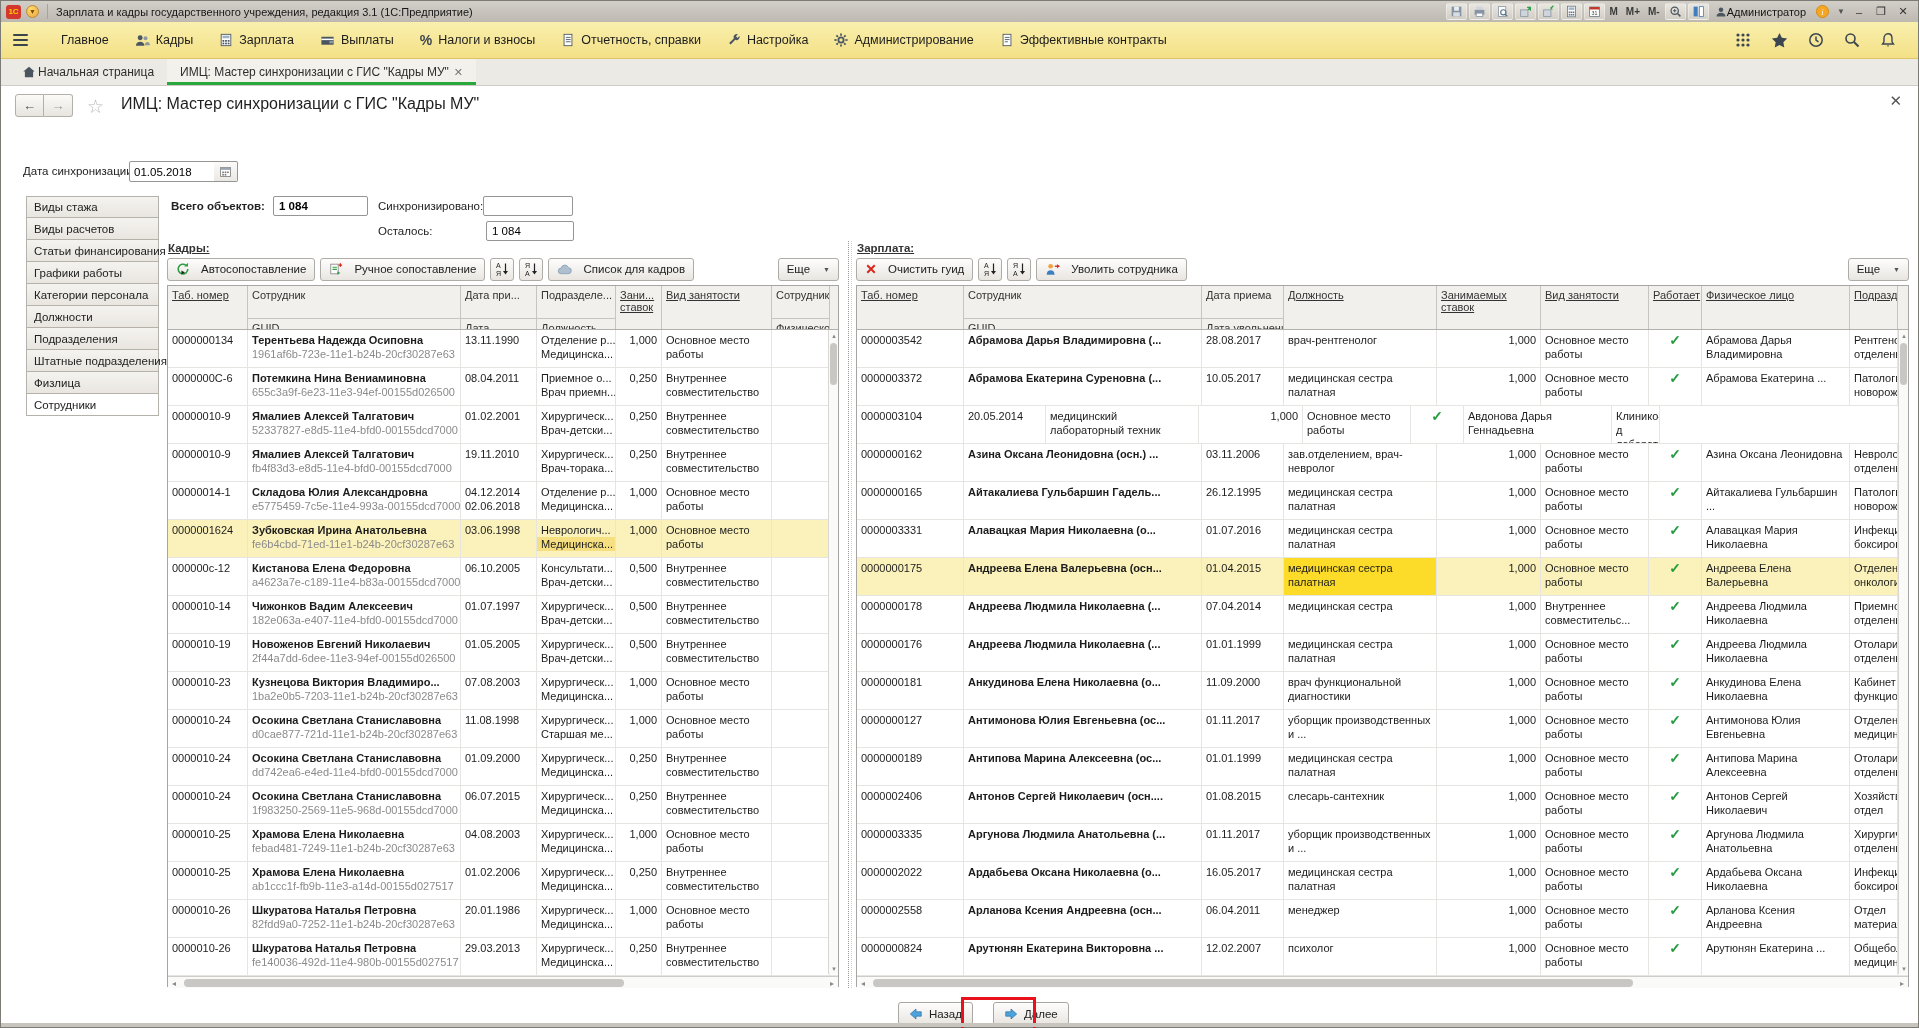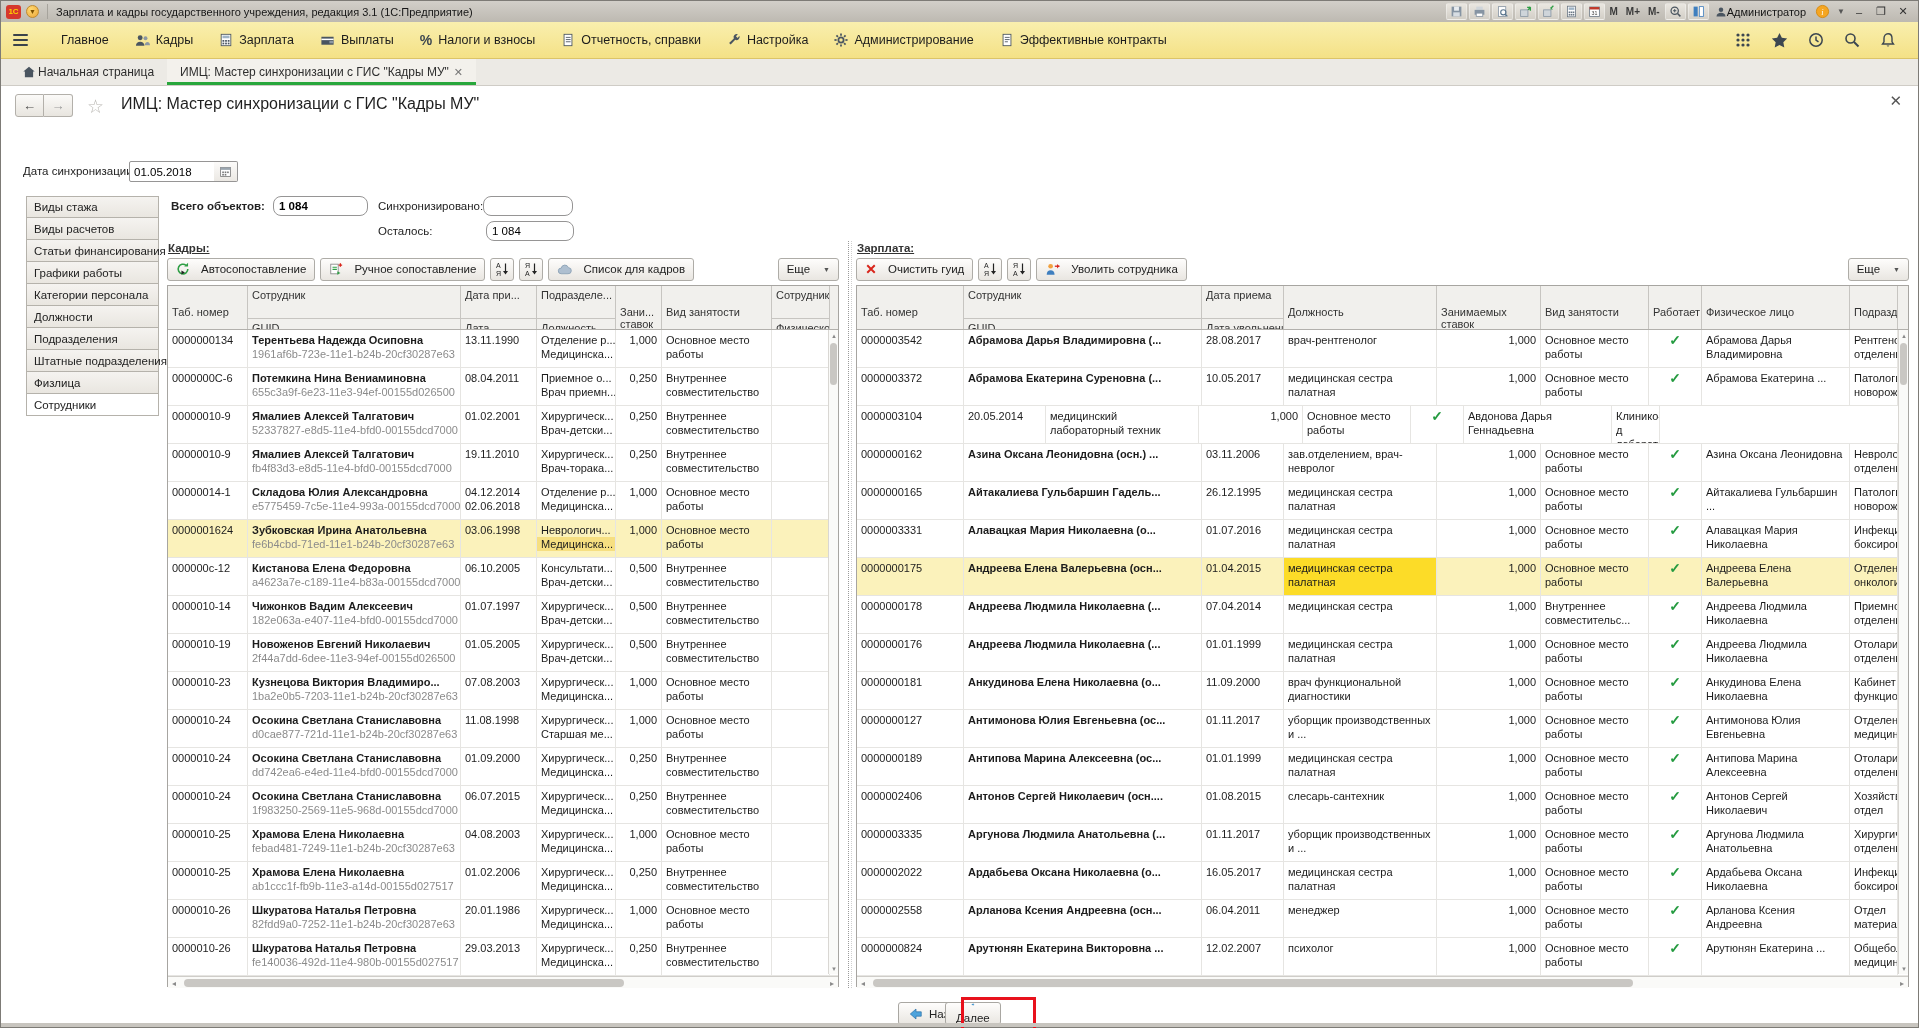--- a/index.html
+++ b/index.html
@@ -83,42 +83,42 @@
   .sidebar { position:absolute; left:25px; top:110px; width:133px; }
   .sb-item { height:22px; border:1px solid #b5b2ab; border-top:none;
     background:linear-gradient(#f5f3f0,#e9e6e0); font-size:11.5px; color:#222;
     display:flex; align-items:center; padding:0 7px; white-space:nowrap; }
   .sb-item:first-child { border-top:1px solid #b5b2ab; }
   .sb-item.sel { background:#fff; }
 
   
   .lbl { position:absolute; font-size:11.5px; color:#222; white-space:nowrap; }
   .lbl.b { font-weight:bold; }
-  .field { position:absolute; height:20px; border:1px solid #969595; border-radius:8px;
+  .field { position:absolute; height:20px; border:1px solid #969595; border-radius:2px;
     background:#fff; font-size:11.5px; display:flex; align-items:center; padding:0 5px; }
   .field.b { font-weight:bold; }
 
   
   .grp-label { position:absolute; font-size:11.5px; font-weight:bold; color:#333;
     text-decoration:underline; }
   .toolbar { position:absolute; height:24px; display:flex; gap:5px; align-items:center; }
   .btn { height:23px; border:1px solid #aeaca7; border-radius:3px;
     background:linear-gradient(#fefdfc,#e9e6e1); display:flex; align-items:center;
     gap:11px; padding:0 8px; font-size:11.5px; color:#222; white-space:nowrap; }
   .btn .ic { display:flex; align-items:center; }
   .btn.sq { padding:0 3px; }
   .btn.more { margin-left:auto; }
   .caret { font-size:7px; color:#555; margin-left:2px; }
 
   
   .gridtbl { position:absolute; border:1px solid #a7a5a1; background:#fff; }
   .t-head { display:flex; height:44px; background:#f1f0ed; border-bottom:1px solid #b2b0ac; }
   .hc { border-right:1px solid #c7c5c1; font-size:11px; color:#333; overflow:hidden;
     padding:0; position:relative; }
-  .hc .one { padding:20px 4px; }
+  .hc .one { padding:3px 4px;text-decoration:underline; }
   .hc .one.wrap { white-space:normal; }
   .hc .sub { height:33px; padding:3px 4px; white-space:nowrap; overflow:hidden; }
   .hc .sub.top { border-bottom:1px solid #c7c5c1; }
   .t-body { position:relative; }
   .t-row { display:flex; height:38px; border-bottom:1px solid #e6e5e2; background:#fff; }
   .t-row.row-sel { background:#fbf2bb; }
   .bc { border-right:1px solid #e6e5e2; padding:3px 4px; font-size:11px; line-height:14px;
     overflow:hidden; white-space:nowrap; color:#1c1c1c; }
   .bc .fio { font-weight:bold; }
   .bc .guid { color:#8b8b8b; }
@@ -1171,21 +1171,21 @@
         <span class="v-arrow" style="bottom:0">▾</span>
       </div>
     </div>
 
     <span class="footer-btn" style="left:897px; top:916px;">
       <svg width="14" height="14" viewBox="0 0 16 16">
           <path d="M14 5.5v5H8v3.2L1.5 8 8 2.3v3.2z" fill="#4da3dc" stroke="#2a6ea6" stroke-width="0.8"></path>
         </svg>
       <span>Назад</span>
       </span>
-    <span class="footer-btn" style="left:944px; top:916px;flex-direction:column;">
+    <span class="footer-btn" style="left:992px; top:916px;">
       <svg width="14" height="14" viewBox="0 0 16 16">
           <path d="M2 5.5v5h6v3.2L14.5 8 8 2.3v3.2z" fill="#4da3dc" stroke="#2a6ea6" stroke-width="0.8"></path>
         </svg>
       <span>Далее</span>
       </span>
     <span class="red-outline" style="left:960px; top:911px; width:75px; height:34px;"></span>
   </div>
 
   <div class="statusstrip"></div>
 </div>

